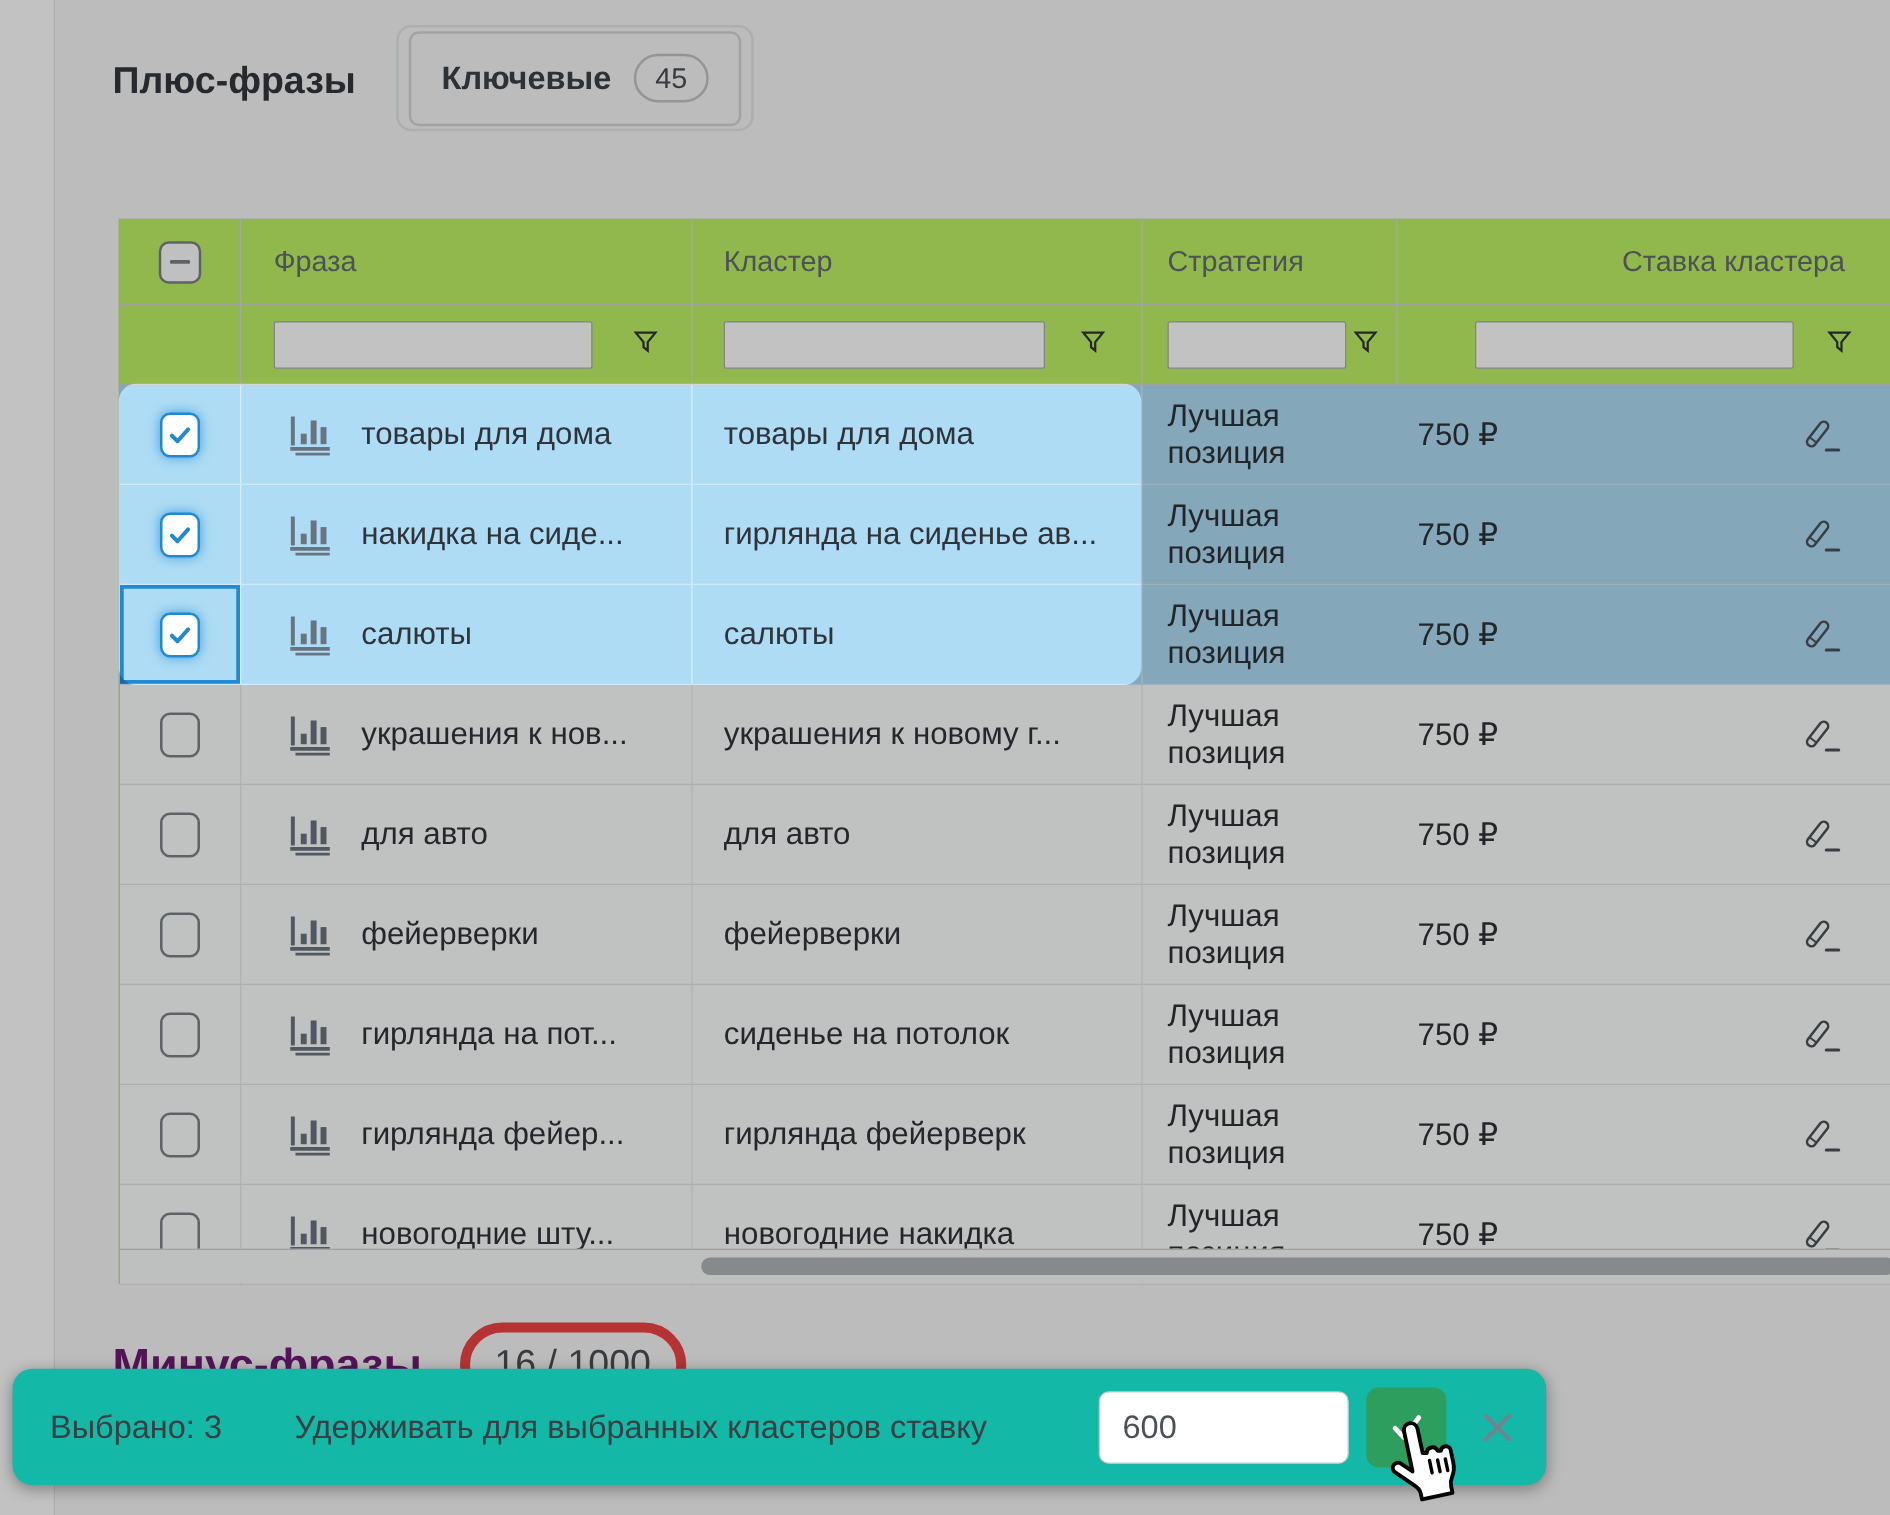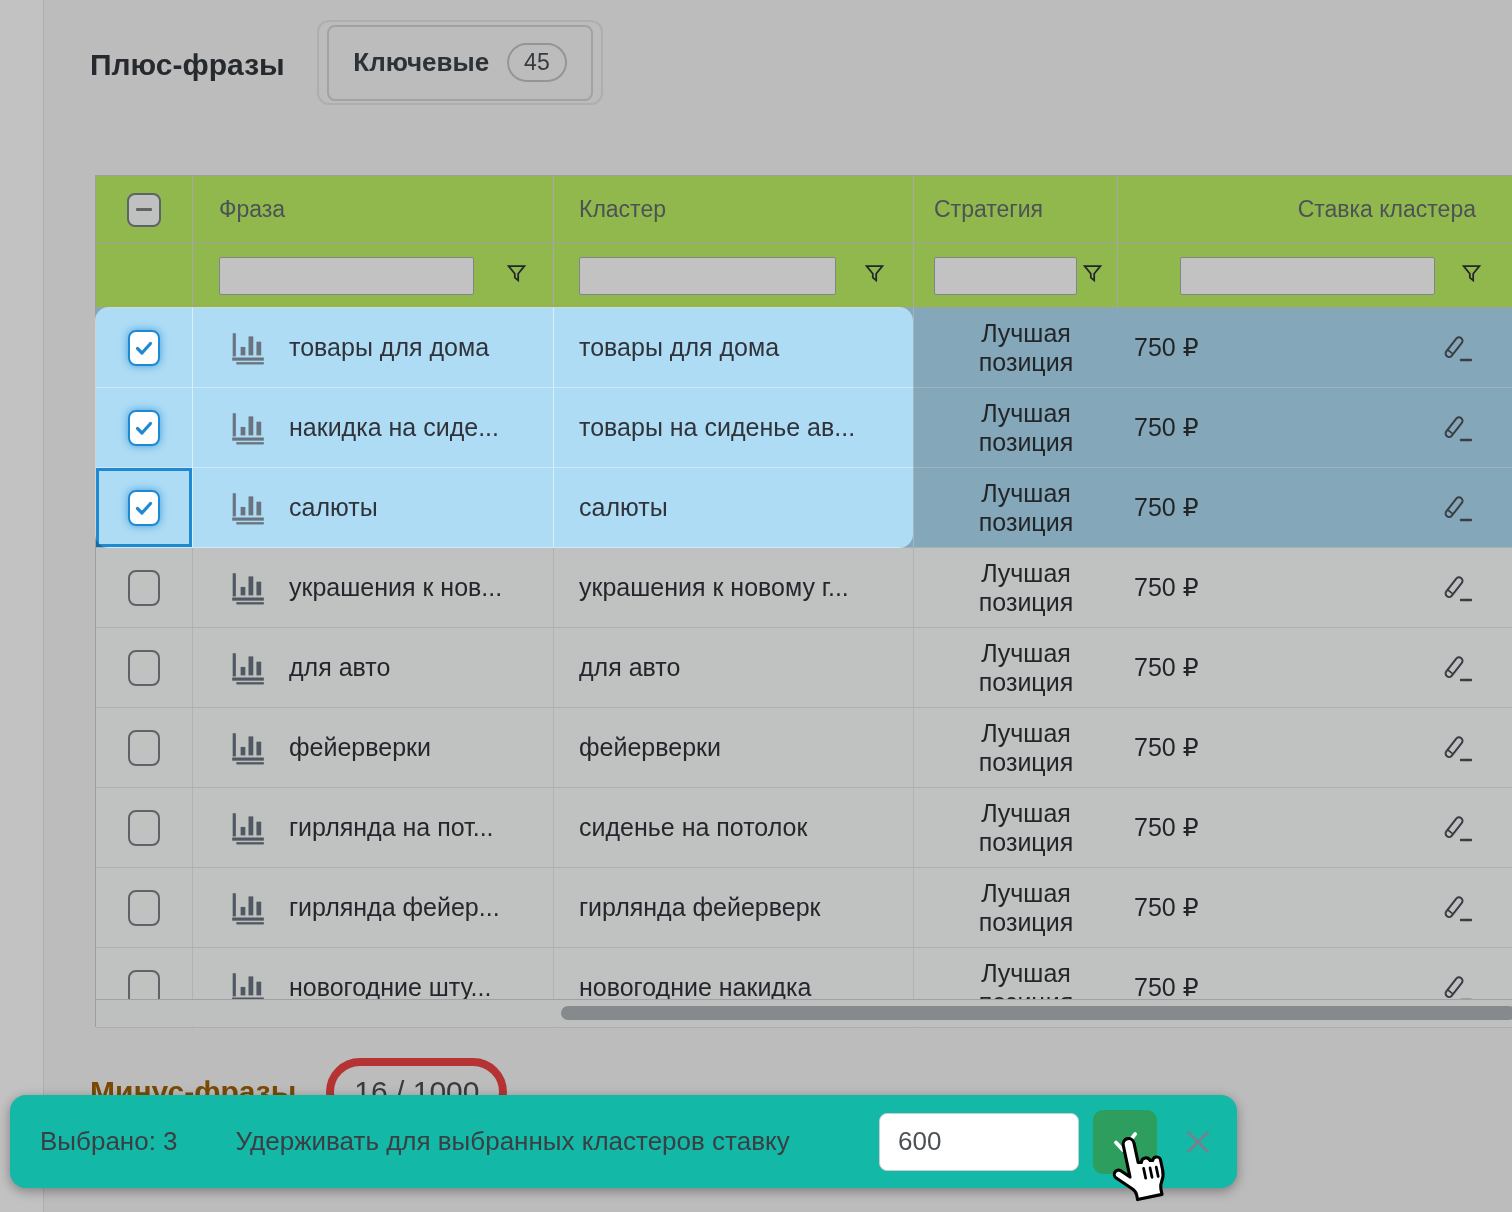--- a/index.html
+++ b/index.html
@@ -61,30 +61,30 @@
   .cb svg{ display:none; }
   .row.selected .cb svg{ display:block; }
 
   .hd-cb{ width:34px; height:34px; border:2.4px solid #7b8287; border-radius:8px; background:#fdfdfd;
        display:flex; align-items:center; justify-content:center; }
   .hd-cb .minus{ width:16px; height:3px; background:#7b8287; border-radius:1px; }
 
   .chart-ic{ margin-left:36px; width:40px; display:flex; }
   .row .ph{ margin-left:20px; font-size:25px; color:#30343a; }
   .row .c2 span{ padding-left:25px; font-size:25px; color:#30343a;}
-  .row .c3 span{ padding-left:20px; font-size:25px; color:#2f3237;text-align:center;}
+  .row .c3 span{ padding-left:20px; font-size:25px; color:#2f3237;}
   .row .bid{ padding-left:16px; font-size:25px; color:#2f3237; }
   .pencil{ margin-left:auto; margin-right:36px; display:flex; }
 
   .scrollstrip{ position:absolute; left:0; bottom:0; width:100%; height:27px; background:#fafbfb; border-top:1px solid #d2d4d5;}
   .thumb{ position:absolute; left:465px; right:-4px; top:6px; height:14px; border-radius:7px; background:#b2b6ba; }
 
   
   .footer-head{ position:absolute; left:90px; top:1058px; display:flex; align-items:center; gap:30px; }
-  .footer-title{ font-size:30px; font-weight:bold; color:#a16207; }
+  .footer-title{ font-size:36px; font-weight:bold; color:#701a75; }
   .footer-pill{ border:8px solid #ef4444; border-radius:999px; padding:9px 20px; font-size:30px; color:#4a5055;}
 
   
   .overlay{ position:absolute; left:0; top:0; z-index:50; pointer-events:none; }
 
   
   .action-bar{ position:absolute; left:10px; top:1095px; width:1227px; height:93px; z-index:60;
     background:#14b8a6; border-radius:16px; box-shadow:0 3px 12px rgba(0,0,0,.35);
     display:flex; align-items:center; padding:0 22px; }
   .ab-count{ font-size:26px; color:#3a3f44; margin-left:8px; }
@@ -227,21 +227,21 @@
           <path d="M3 27.5 L33 27.5" stroke="#6a7480" stroke-width="3" fill="none"></path>
           <path d="M7 31.5 L33 31.5" stroke="#6a7480" stroke-width="2.2" fill="none"></path>
           <rect x="11" y="16" width="4.5" height="8" fill="#6a7480"></rect>
           <rect x="18.5" y="6" width="4.5" height="18" fill="#6a7480"></rect>
           <rect x="26" y="11" width="4.5" height="13" fill="#6a7480"></rect>
         </svg>
       </span>
       <span class="ph">накидка на сиде...</span>
     </div>
     <div class="cell c2">
-      <span>товары на сиденье ав...</span>
+      <span>гирлянда на сиденье ав...</span>
     </div>
     <div class="cell c3">
       <span>Лучшая позиция</span>
     </div>
     <div class="cell c4">
       <span class="bid">750 ₽</span>
       <span class="pencil">
         <svg width="38" height="34" viewBox="0 0 38 34">
           <g transform="rotate(-52 17 15)">
             <rect x="4" y="11.5" width="23" height="7" rx="3.4" fill="none" stroke="#4c5258" stroke-width="2"></rect>

